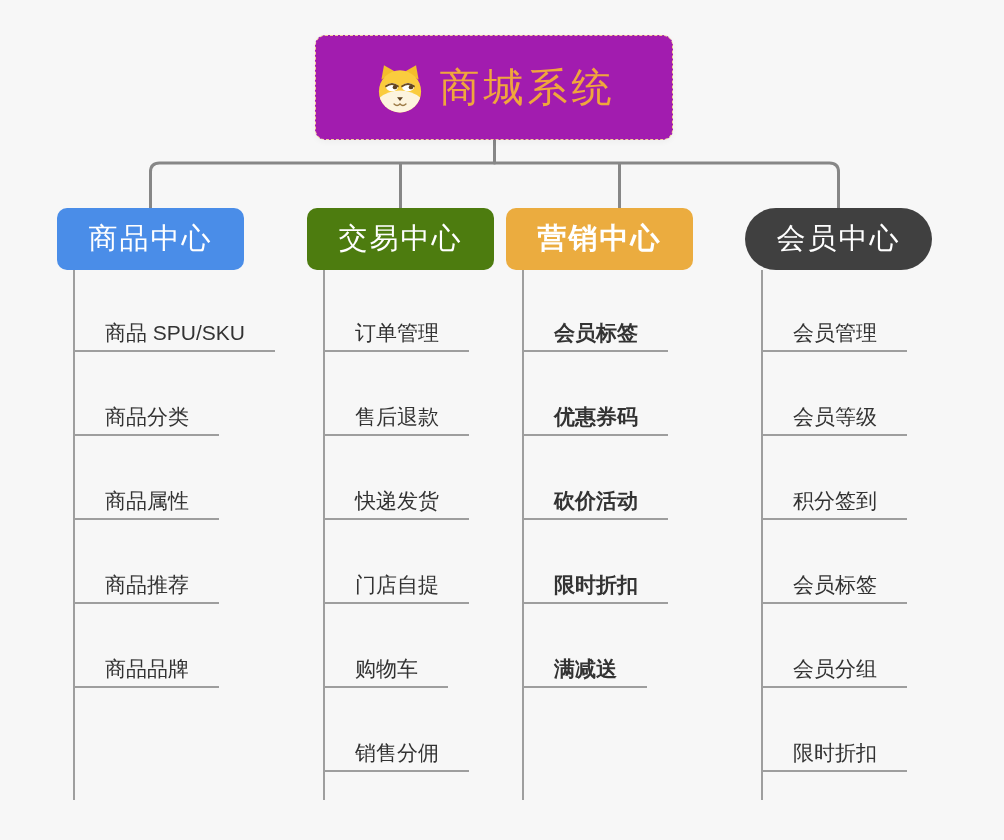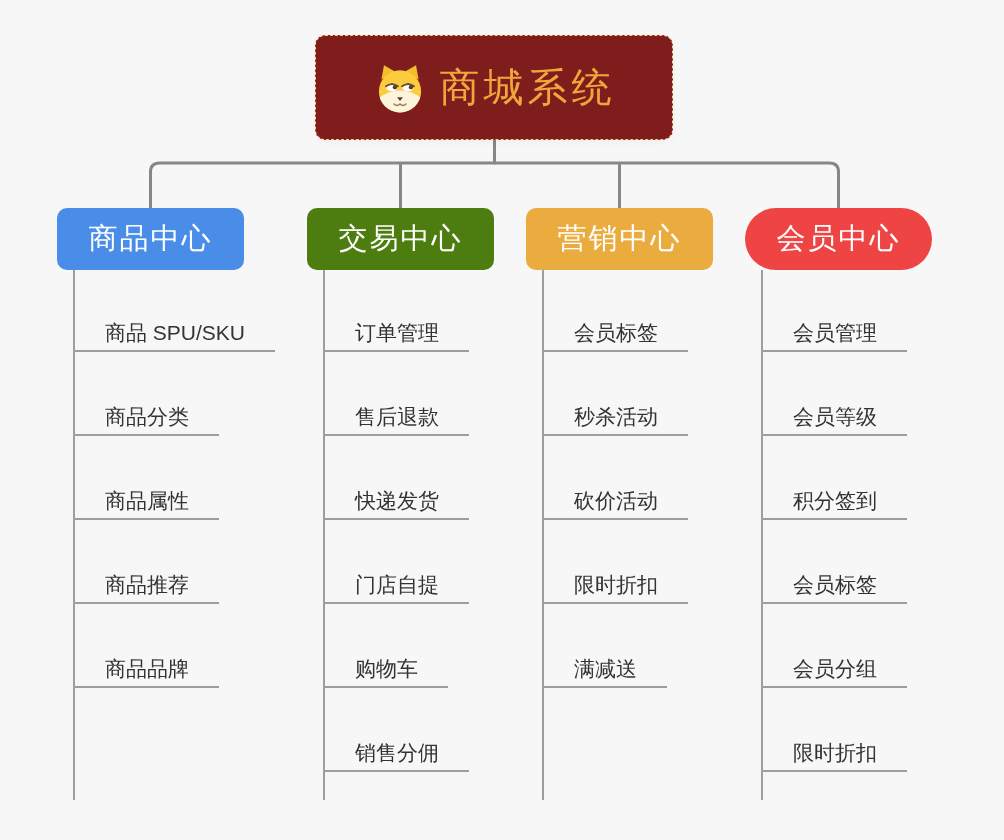--- a/index.html
+++ b/index.html
@@ -19,33 +19,33 @@
   }
   .canvas{position:relative;width:1004px;height:840px;}
 
   
   .connectors{position:absolute;left:0;top:0;width:1004px;height:840px;}
   .connectors path{stroke:var(--connector);stroke-width:3;fill:none;}
 
   
   .root-node{
     position:absolute;left:315px;top:35px;width:358px;height:105px;
-    background:#7f1d1d;border:1.5px dashed var(--root-border);border-radius:10px;
+    background:#a21caf;border:1.5px dashed var(--root-border);border-radius:10px;
     display:flex;align-items:center;justify-content:center;gap:13px;
     box-shadow:0 2px 6px rgba(0,0,0,0.04);
   }
   .root-title{
     font-size:40px;letter-spacing:4px;color:var(--root-accent);
     font-weight:500;white-space:nowrap;
   }
   .root-icon{width:54px;height:54px;flex:0 0 auto;}
 
   
   .branch{position:absolute;top:208px;width:200px;}
-  .b1{left:57px;}  .b2{left:307px;}  .b3{left:526px;}  .b4{left:745px;}
+  .b1{left:57px;}  .b2{left:307px;}  .b3{left:506px;font-weight:bold;}  .b4{left:745px;}
   .branch-header{
     width:187px;height:62px;border-radius:10px;
     display:flex;align-items:center;justify-content:center;
     color:#ffffff;font-size:29px;letter-spacing:2px;white-space:nowrap;
     cursor:default;
   }
   .children{
     margin-left:16px;
     border-left:2px solid var(--leafline);
     height:530px;
@@ -140,36 +140,36 @@
       </div>
   </div>
 
   <div class="branch b3">
     <div class="branch-header" style="background: rgb(235, 172, 63);">营销中心</div>
     <div class="children">
         <div class="leaf">
       <span class="leaf-label">会员标签</span>
     </div>
         <div class="leaf">
-      <span class="leaf-label">秒杀活动</span>
+      <span class="leaf-label">优惠券码</span>
     </div>
         <div class="leaf">
       <span class="leaf-label">砍价活动</span>
     </div>
         <div class="leaf">
       <span class="leaf-label">限时折扣</span>
     </div>
         <div class="leaf">
       <span class="leaf-label">满减送</span>
     </div>
       </div>
   </div>
 
   <div class="branch b4">
-    <div class="branch-header" style="background: #ef4444; border-radius: 31px;">会员中心</div>
+    <div class="branch-header" style="background: #404040; border-radius: 31px;">会员中心</div>
     <div class="children">
         <div class="leaf">
       <span class="leaf-label">会员管理</span>
     </div>
         <div class="leaf">
       <span class="leaf-label">会员等级</span>
     </div>
         <div class="leaf">
       <span class="leaf-label">积分签到</span>
     </div>

